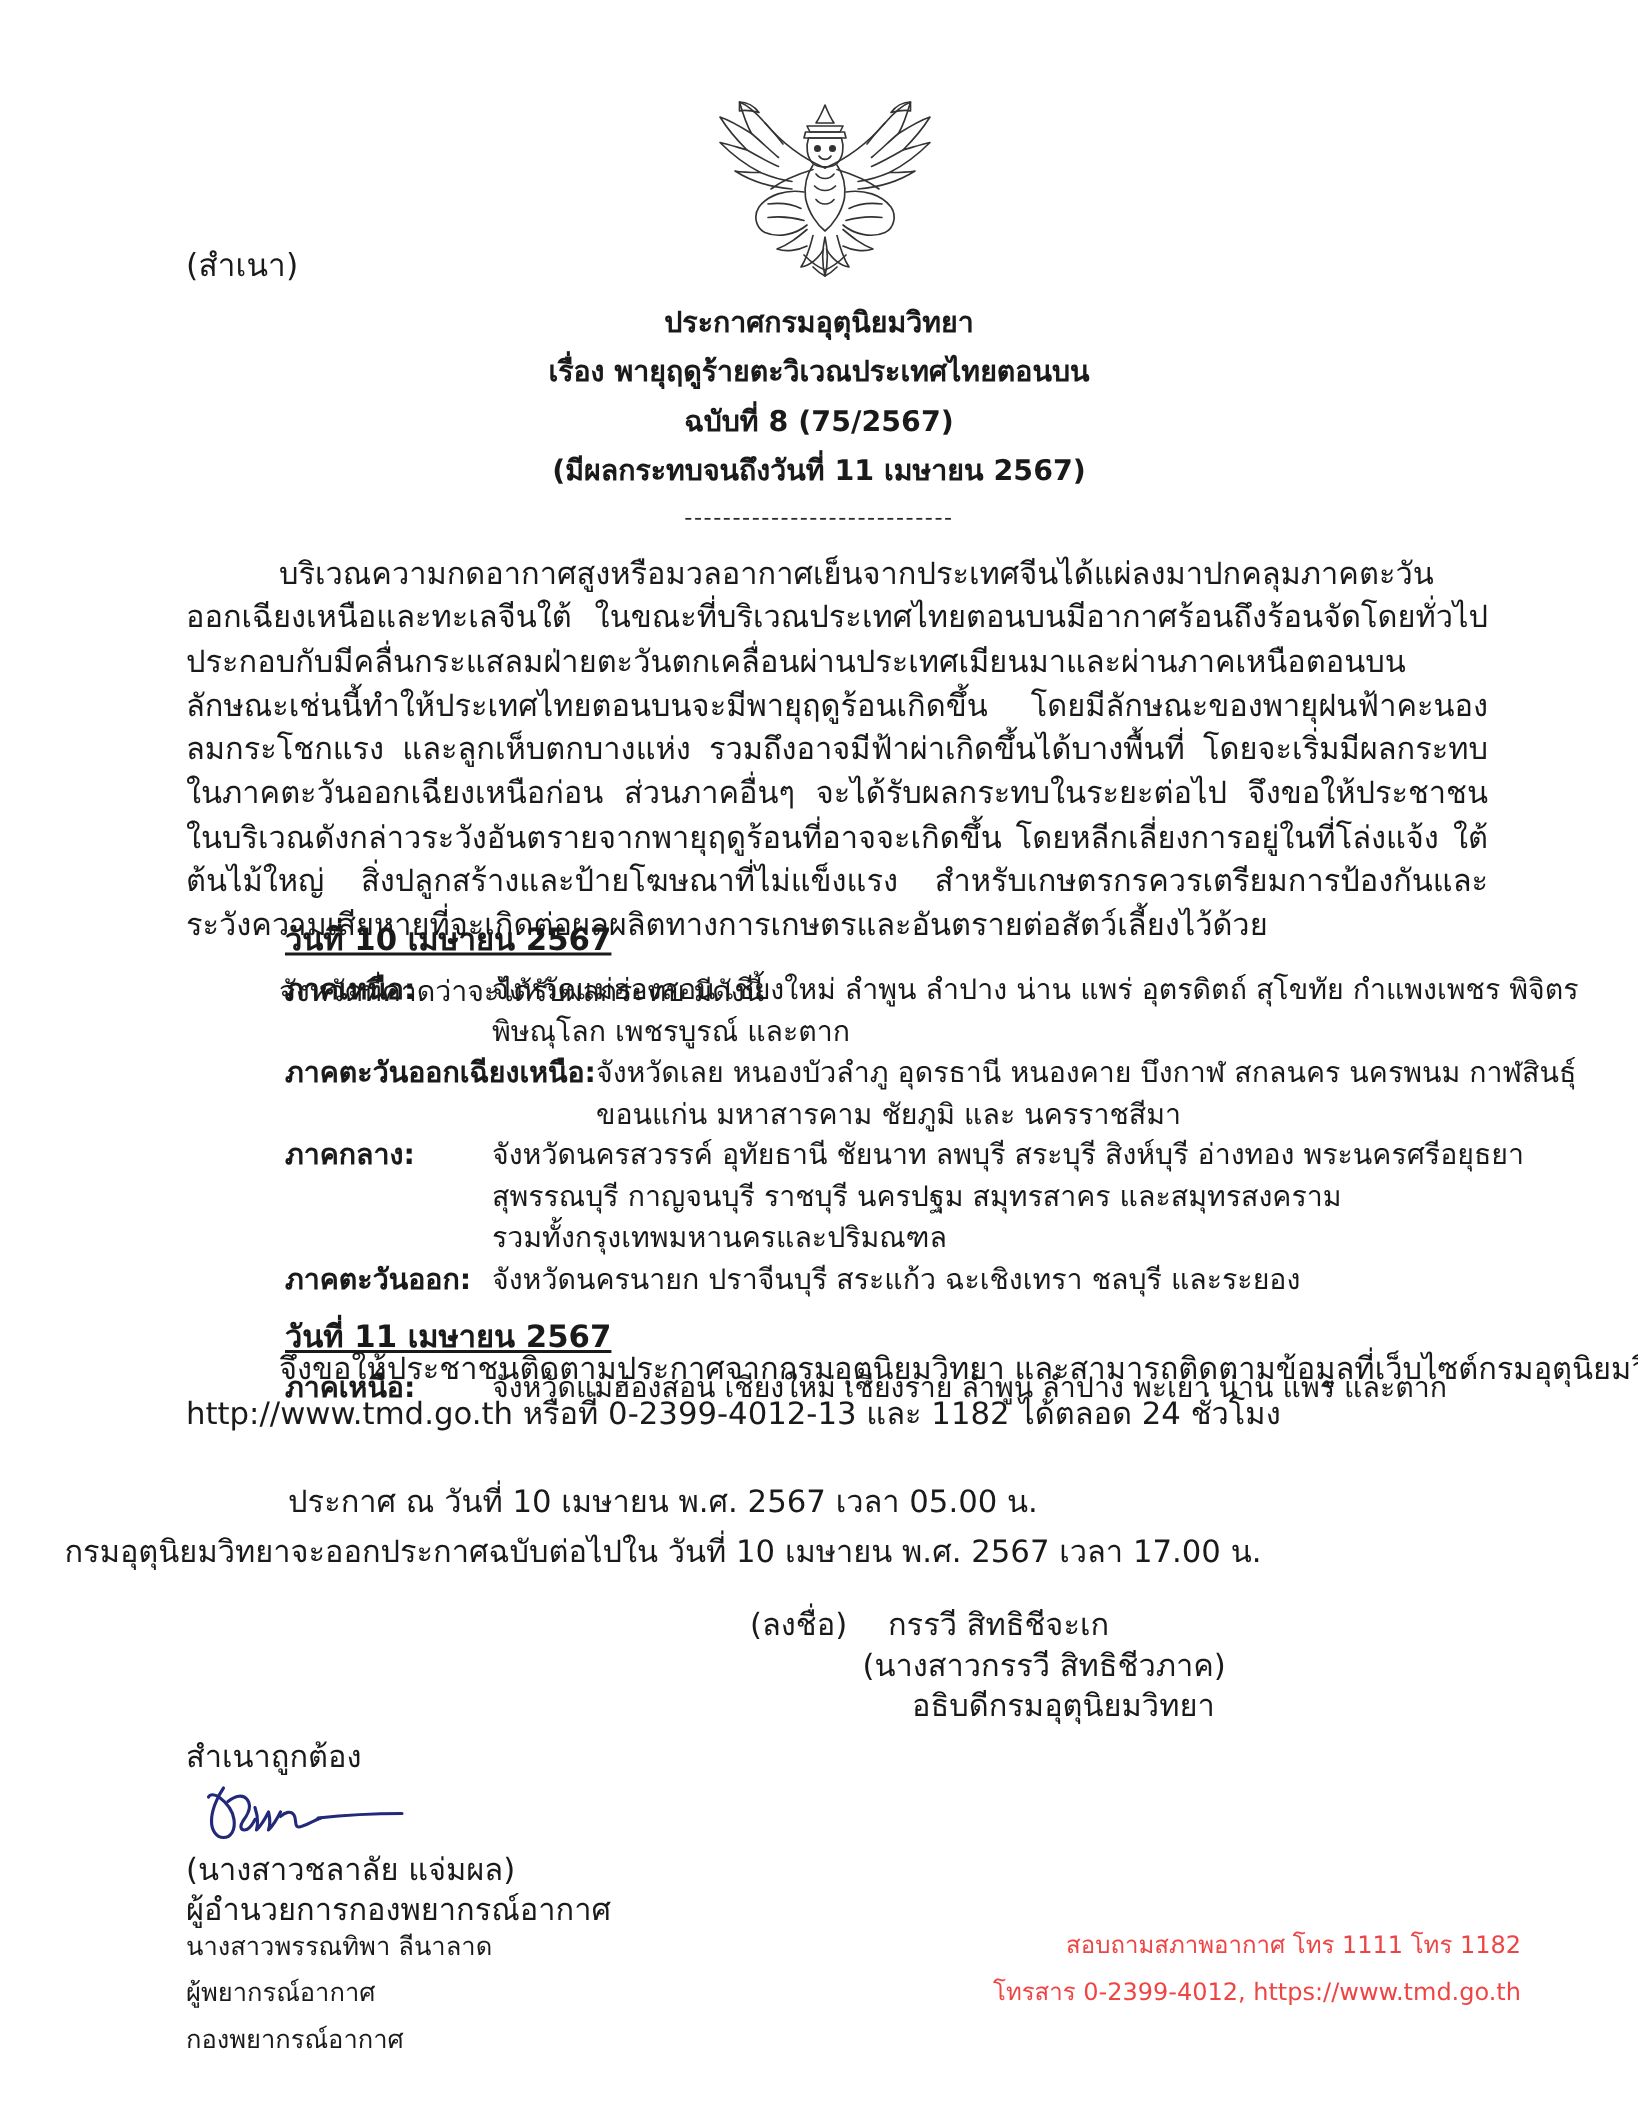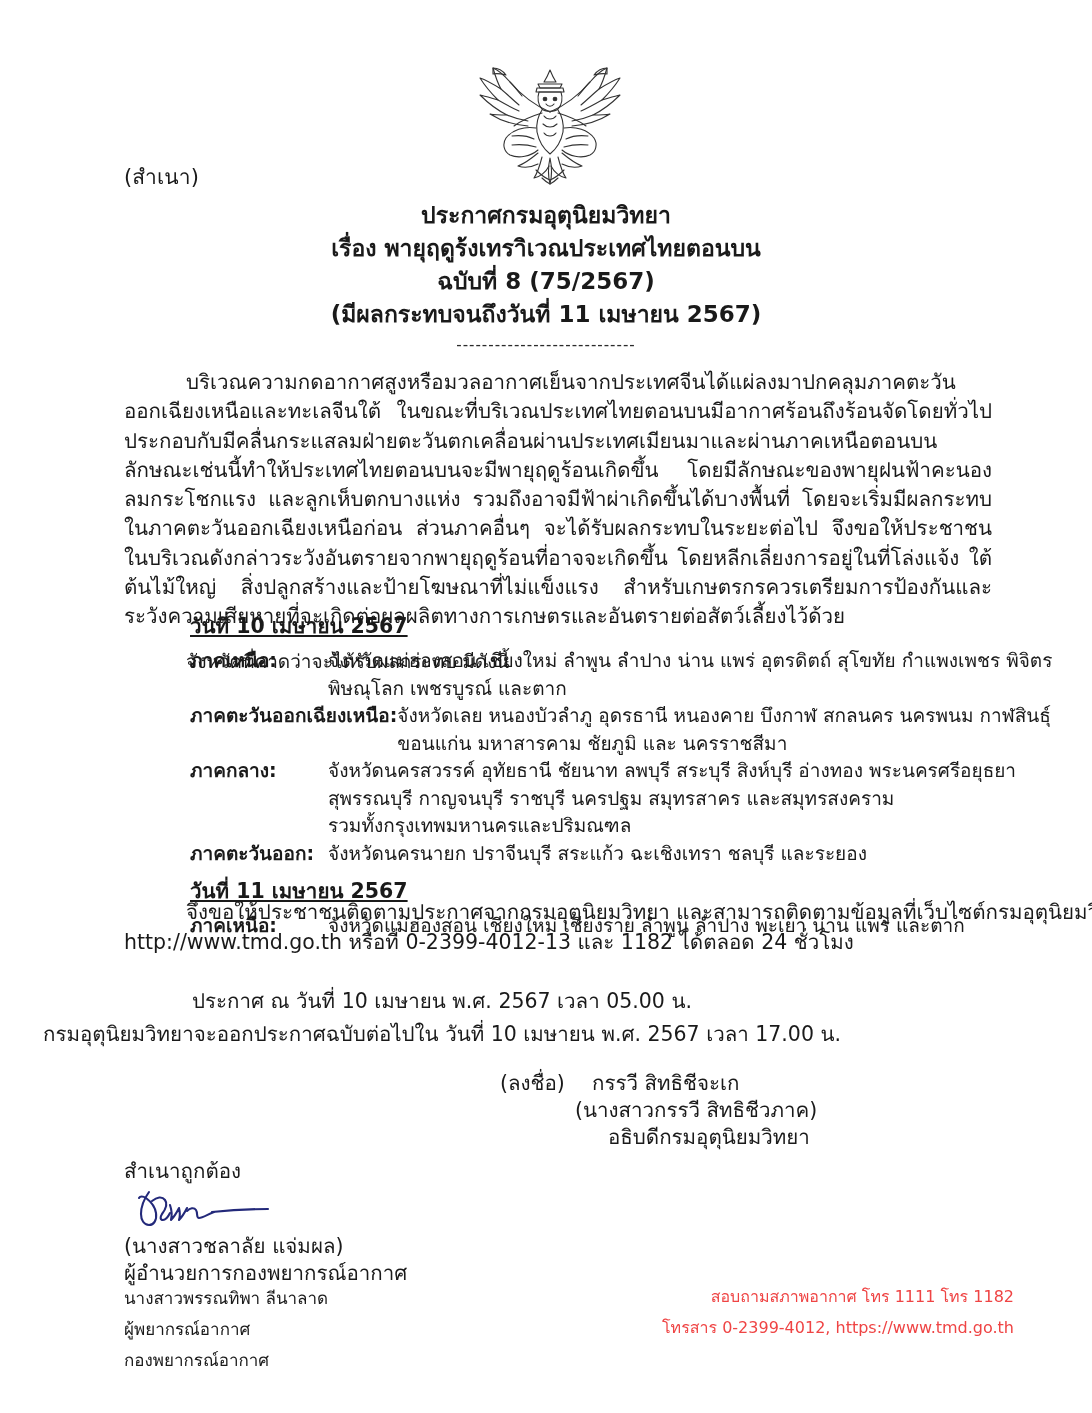--- a/index.html
+++ b/index.html
@@ -44,21 +44,21 @@
   
   .title-block {
     position: absolute;
     left: 0;
     top: 199px;
     width: 1092px;
     text-align: center;
   }
   .title-line {
     font-weight: bold;
-    font-size: 23px;
+    font-size: 19px;
     line-height: 33px;
     white-space: nowrap;
   }
   .separator {
     position: absolute;
     left: 0;
     top: 336px;
     width: 1092px;
     text-align: center;
     font-size: 15px;
@@ -260,21 +260,21 @@
         <path d="M70 112 C74 116 79 120 84 122 C89 120 94 116 98 112"></path>
         <path d="M76 120 C80 124 84 126 84 126 C84 126 88 124 92 120"></path>
       </g>
     </svg>
   </div>
 
   <div class="copy-mark">(สำเนา)</div>
 
   <div class="title-block">
     <div class="title-line">ประกาศกรมอุตุนิยมวิทยา</div>
-    <div class="title-line">เรื่อง พายุฤดูร้งเทราิเวณประเทศไทยตอนบน</div>
+    <div class="title-line">เรื่อง พายุฤดูร้ายตะวิเวณประเทศไทยตอนบน</div>
     <div class="title-line">ฉบับที่ 8 (75/2567)</div>
     <div class="title-line">(มีผลกระทบจนถึงวันที่ 11 เมษายน 2567)</div>
   </div>
   <div class="separator">----------------------------</div>
 
   <div class="body-area">
     <div class="para"><span class="indent"></span><span>บริเวณความกดอากาศสูงหรือมวลอากาศเย็นจากประเทศจีนได้แผ่ลงมาปกคลุมภาคตะวันออกเฉียงเหนือและทะเลจีนใต้ ในขณะที่บริเวณประเทศไทยตอนบนมีอากาศร้อนถึงร้อนจัดโดยทั่วไป ประกอบกับมีคลื่นกระแสลมฝ่ายตะวันตกเคลื่อนผ่านประเทศเมียนมาและผ่านภาคเหนือตอนบน ลักษณะเช่นนี้ทำให้ประเทศไทยตอนบนจะมีพายุฤดูร้อนเกิดขึ้น โดยมีลักษณะของพายุฝนฟ้าคะนอง ลมกระโชกแรง และลูกเห็บตกบางแห่ง รวมถึงอาจมีฟ้าผ่าเกิดขึ้นได้บางพื้นที่ โดยจะเริ่มมีผลกระทบในภาคตะวันออกเฉียงเหนือก่อน ส่วนภาคอื่นๆ จะได้รับผลกระทบในระยะต่อไป จึงขอให้ประชาชนในบริเวณดังกล่าวระวังอันตรายจากพายุฤดูร้อนที่อาจจะเกิดขึ้น โดยหลีกเลี่ยงการอยู่ในที่โล่งแจ้ง ใต้ต้นไม้ใหญ่ สิ่งปลูกสร้างและป้ายโฆษณาที่ไม่แข็งแรง สำหรับเกษตรกรควรเตรียมการป้องกันและระวังความเสียหายที่จะเกิดต่อผลผลิตทางการเกษตรและอันตรายต่อสัตว์เลี้ยงไว้ด้วย</span></div>
     <div class="para-lead">จังหวัดที่คาดว่าจะได้รับผลกระทบ มีดังนี้</div>
   </div>
 

